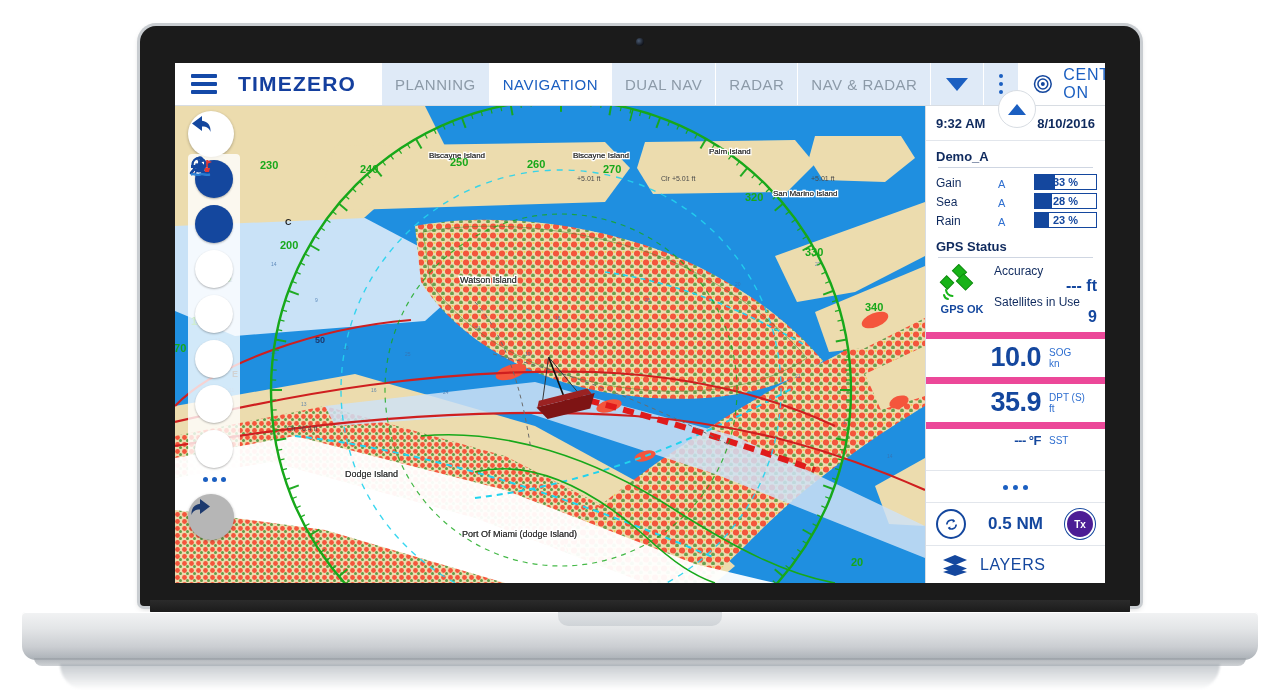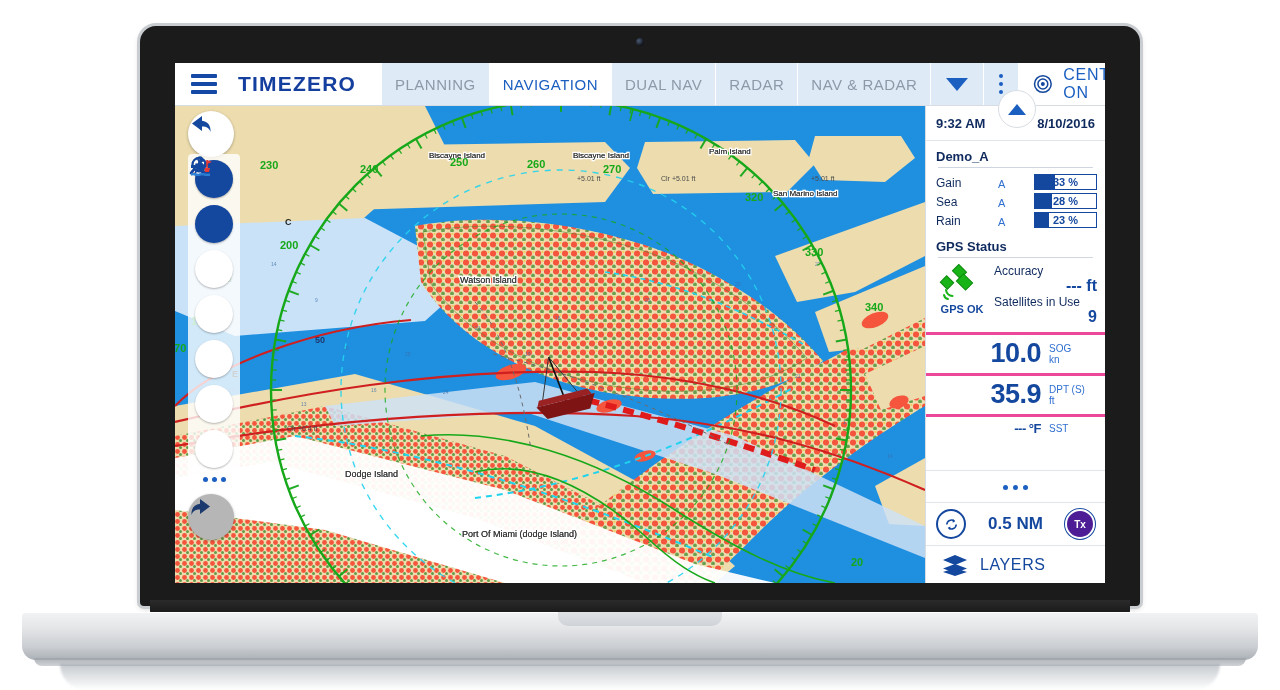--- a/index.html
+++ b/index.html
@@ -174,21 +174,21 @@
     font-size:11px;font-weight:bold;color:#14479e;
   }
   .gps-wrap{display:flex;padding:2px 8px 6px 8px;gap:4px;align-items:flex-start;}
   .gps-left{width:56px;text-align:center;}
   .gps-ok{font-size:11px;font-weight:bold;color:#14479e;margin-top:-2px;}
   .gps-right{flex:1;}
   .gps-line{font-size:12px;color:#0f2a5e;}
   .gps-big{text-align:right;font-size:16px;font-weight:bold;color:#14479e;line-height:1.05;}
   .readout{
     display:flex;align-items:center;justify-content:flex-end;gap:8px;
-    padding:2px 10px;border-top:3px solid #ec4899;height:34px;
+    padding:2px 10px;border-top:7px solid #ec4899;height:34px;
   }
   .readout .num{font-size:27px;font-weight:bold;color:#14479e;letter-spacing:-.5px;}
   .readout .unit{width:46px;font-size:10px;color:#2f6fd0;line-height:1.1;}
   .readout .unit b{display:block;font-weight:normal;}
   .readout.small{height:20px;}
   .readout.small .num{font-size:13px;}
   .panel-dots{
     position:absolute;left:0;right:0;top:364px;height:32px;
     display:flex;align-items:center;justify-content:center;gap:5px;
     border-top:1px solid #e2e6ec;

